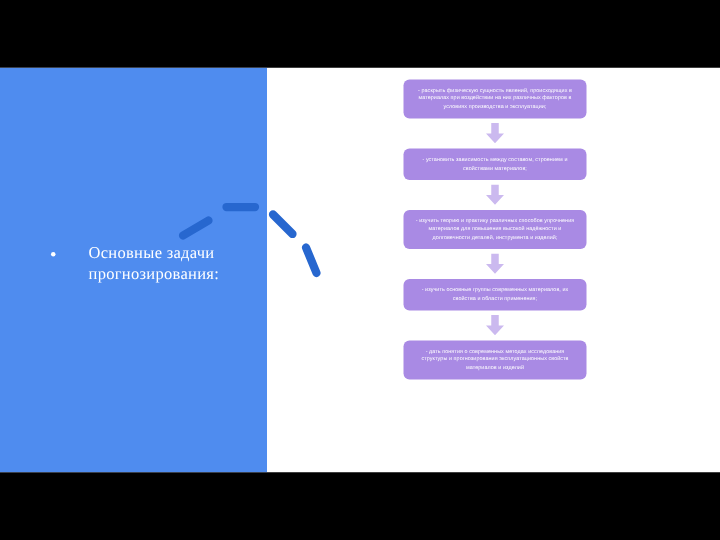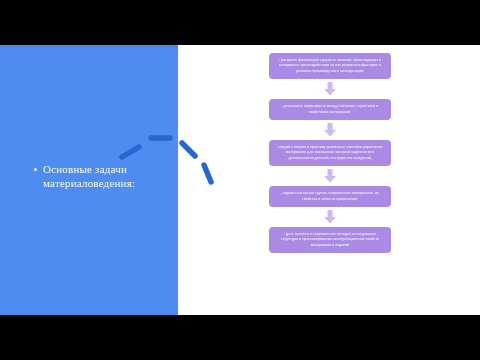--- a/index.html
+++ b/index.html
@@ -50,21 +50,21 @@
   }
 
   
   .title-block {
     position: absolute;
     left: 34px;
     top: 117px;
     width: 130px;
     display: flex;
     align-items: flex-start;
-    gap: 6px;
+    gap: 22px;
   }
   .bullet-dot {
     flex: 0 0 auto;
     width: 3px;
     height: 3px;
     border-radius: 50%;
     background: #ffffff;
     margin-top: 6px;
   }
   .title-text {
@@ -130,21 +130,21 @@
       <line x1="33" y1="13" x2="52" y2="13"></line>
       <line x1="64" y1="18" x2="77" y2="31"></line>
       <line x1="86" y1="40" x2="93" y2="57"></line>
     </g>
   </svg>
 
   <div class="title-block">
     <span class="bullet-dot"></span>
     <div class="title-text">
       <div>Основные задачи</div>
-      <div>материаловедения:</div>
+      <div>прогнозирования:</div>
     </div>
   </div>
 
   <div class="flow">
 
     <div class="flow-box">- раскрыть физическую сущность явлений, происходящих в материалах при воздействии на них различных факторов в условиях производства и эксплуатации;</div>
 
     <svg class="flow-arrow" viewBox="0 0 14 14" xmlns="http://www.w3.org/2000/svg">
       <polygon points="4.5,0 9.5,0 9.5,7 13,7 7,13.5 1,7 4.5,7" fill="#cbb9ef"></polygon>
     </svg>

